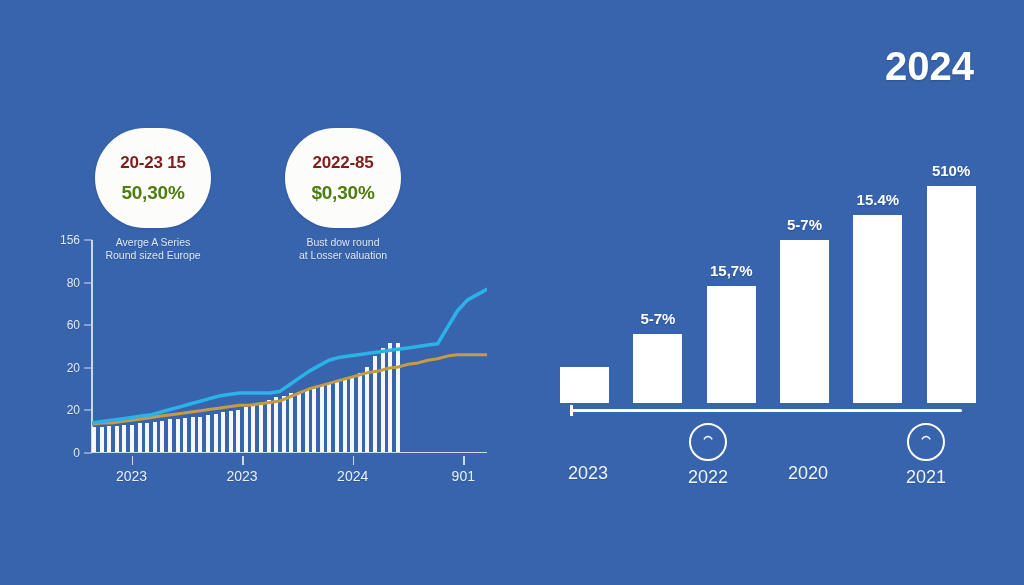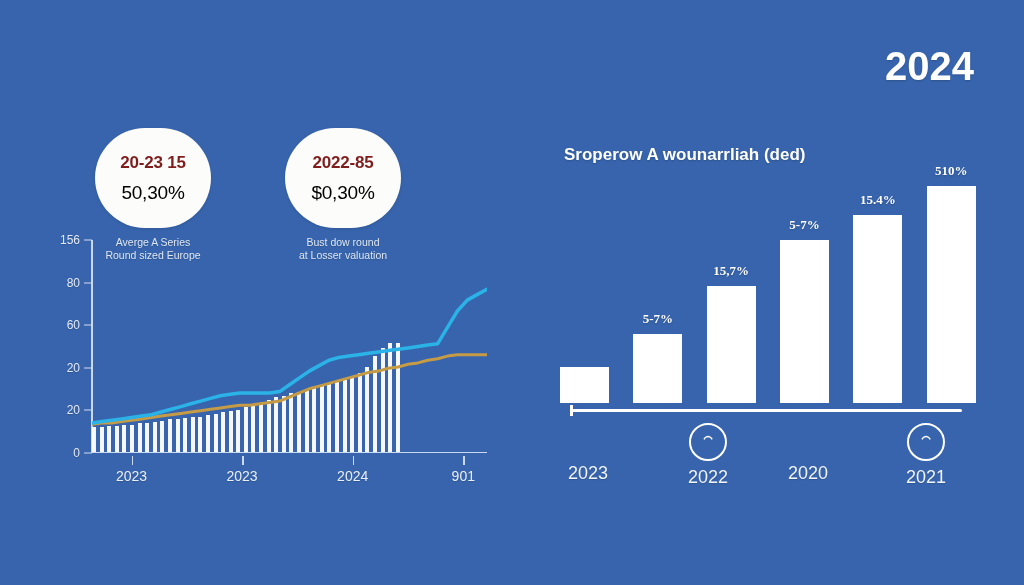--- a/index.html
+++ b/index.html
@@ -36,21 +36,21 @@
     width:116px;height:100px;
     background:#FCFCFA;
     border-radius:50%/58%;
     box-shadow:0 1px 3px rgba(0,0,0,.12);
     overflow:hidden;
     display:flex;flex-direction:column;
     align-items:center;justify-content:center;
     gap:9px;
   }
   .disc .v1{font-size:17px;font-weight:700;color:#7f1d1d;letter-spacing:-0.2px;white-space:nowrap;}
-  .disc .v2{font-size:19px;font-weight:400;color:#000000;letter-spacing:-0.2px;white-space:nowrap;}
+  .disc .v2{font-size:19px;font-weight:700;color:#4d7c0f;letter-spacing:-0.2px;white-space:nowrap;}
   .cap{
     position:absolute;left:-8px;top:108px;width:132px;
     text-align:center;font-size:10.5px;line-height:13px;
     color:#DDE6F3;font-weight:400;
     text-shadow:0 1px 1px rgba(0,0,0,.15);
   }
 
   
   .leftchart{position:absolute;left:30px;top:240px;width:460px;height:250px;}
   .yaxis{position:absolute;left:0;top:0;width:62px;height:213px;}
@@ -84,23 +84,22 @@
     color:#FFFFFF;white-space:nowrap;text-shadow:0 1px 2px rgba(0,0,0,.18);
   }
   .rplot{position:absolute;left:0;top:28px;width:440px;height:230px;}
   .rbars{position:absolute;left:0;bottom:0;width:440px;height:230px;
          display:flex;align-items:flex-end;justify-content:flex-start;}
   .rbarwrap{position:relative;width:73.3px;display:flex;justify-content:center;align-items:flex-end;height:100%;}
   .rbar{width:49px;background:#FFFFFF;position:relative;}
   .rlabel{
     position:absolute;left:50%;transform:translateX(-50%);
     bottom:100%;margin-bottom:7px;
-    font-size:13px;font-weight:700;color:#FFFFFF;white-space:nowrap;
+    font-size:15px;font-weight:700;color:#FFFFFF;white-space:nowrap;
     text-shadow:0 1px 2px rgba(0,0,0,.2);
-    font-family:Liberation Serif, serif;
   }
   .raxis{position:absolute;left:22px;top:264px;width:392px;height:3px;background:#FFFFFF;border-radius:2px;}
   .raxis::before{content:"";position:absolute;left:0;top:-4px;width:3px;height:11px;background:#FFFFFF;}
   .rxrow{position:absolute;left:0;top:278px;width:440px;height:70px;}
   .rxitem{position:absolute;transform:translateX(-50%);text-align:center;}
   .circicon{
     width:34px;height:34px;border:2px solid #FFFFFF;border-radius:50%;
     margin:0 auto 6px auto;display:flex;align-items:center;justify-content:center;
     font-size:15px;line-height:1;color:#FFFFFF;font-weight:700;
   }
@@ -214,21 +213,20 @@
         <div class="xtickmark" style="left: 150.1px;"></div>
         <div class="xtick" style="left: 150.1px;">2023</div>
         <div class="xtickmark" style="left: 260.7px;"></div>
         <div class="xtick" style="left: 260.7px;">2024</div>
         <div class="xtickmark" style="left: 371.3px;"></div>
         <div class="xtick" style="left: 371.3px;">901</div>
       </div>
   </div>
 
   <div class="rightchart">
-    <div class="rtitle">Sroperow A wounarrliah (ded)</div>
     <div class="rplot">
       <div class="rbars">
           <div class="rbarwrap">
             <div class="rbar" style="height: 36.4167px;"></div>
           </div>
           <div class="rbarwrap">
             <div class="rbar" style="height: 69px;">
               <div class="rlabel">5-7%</div>
             </div>
           </div>

